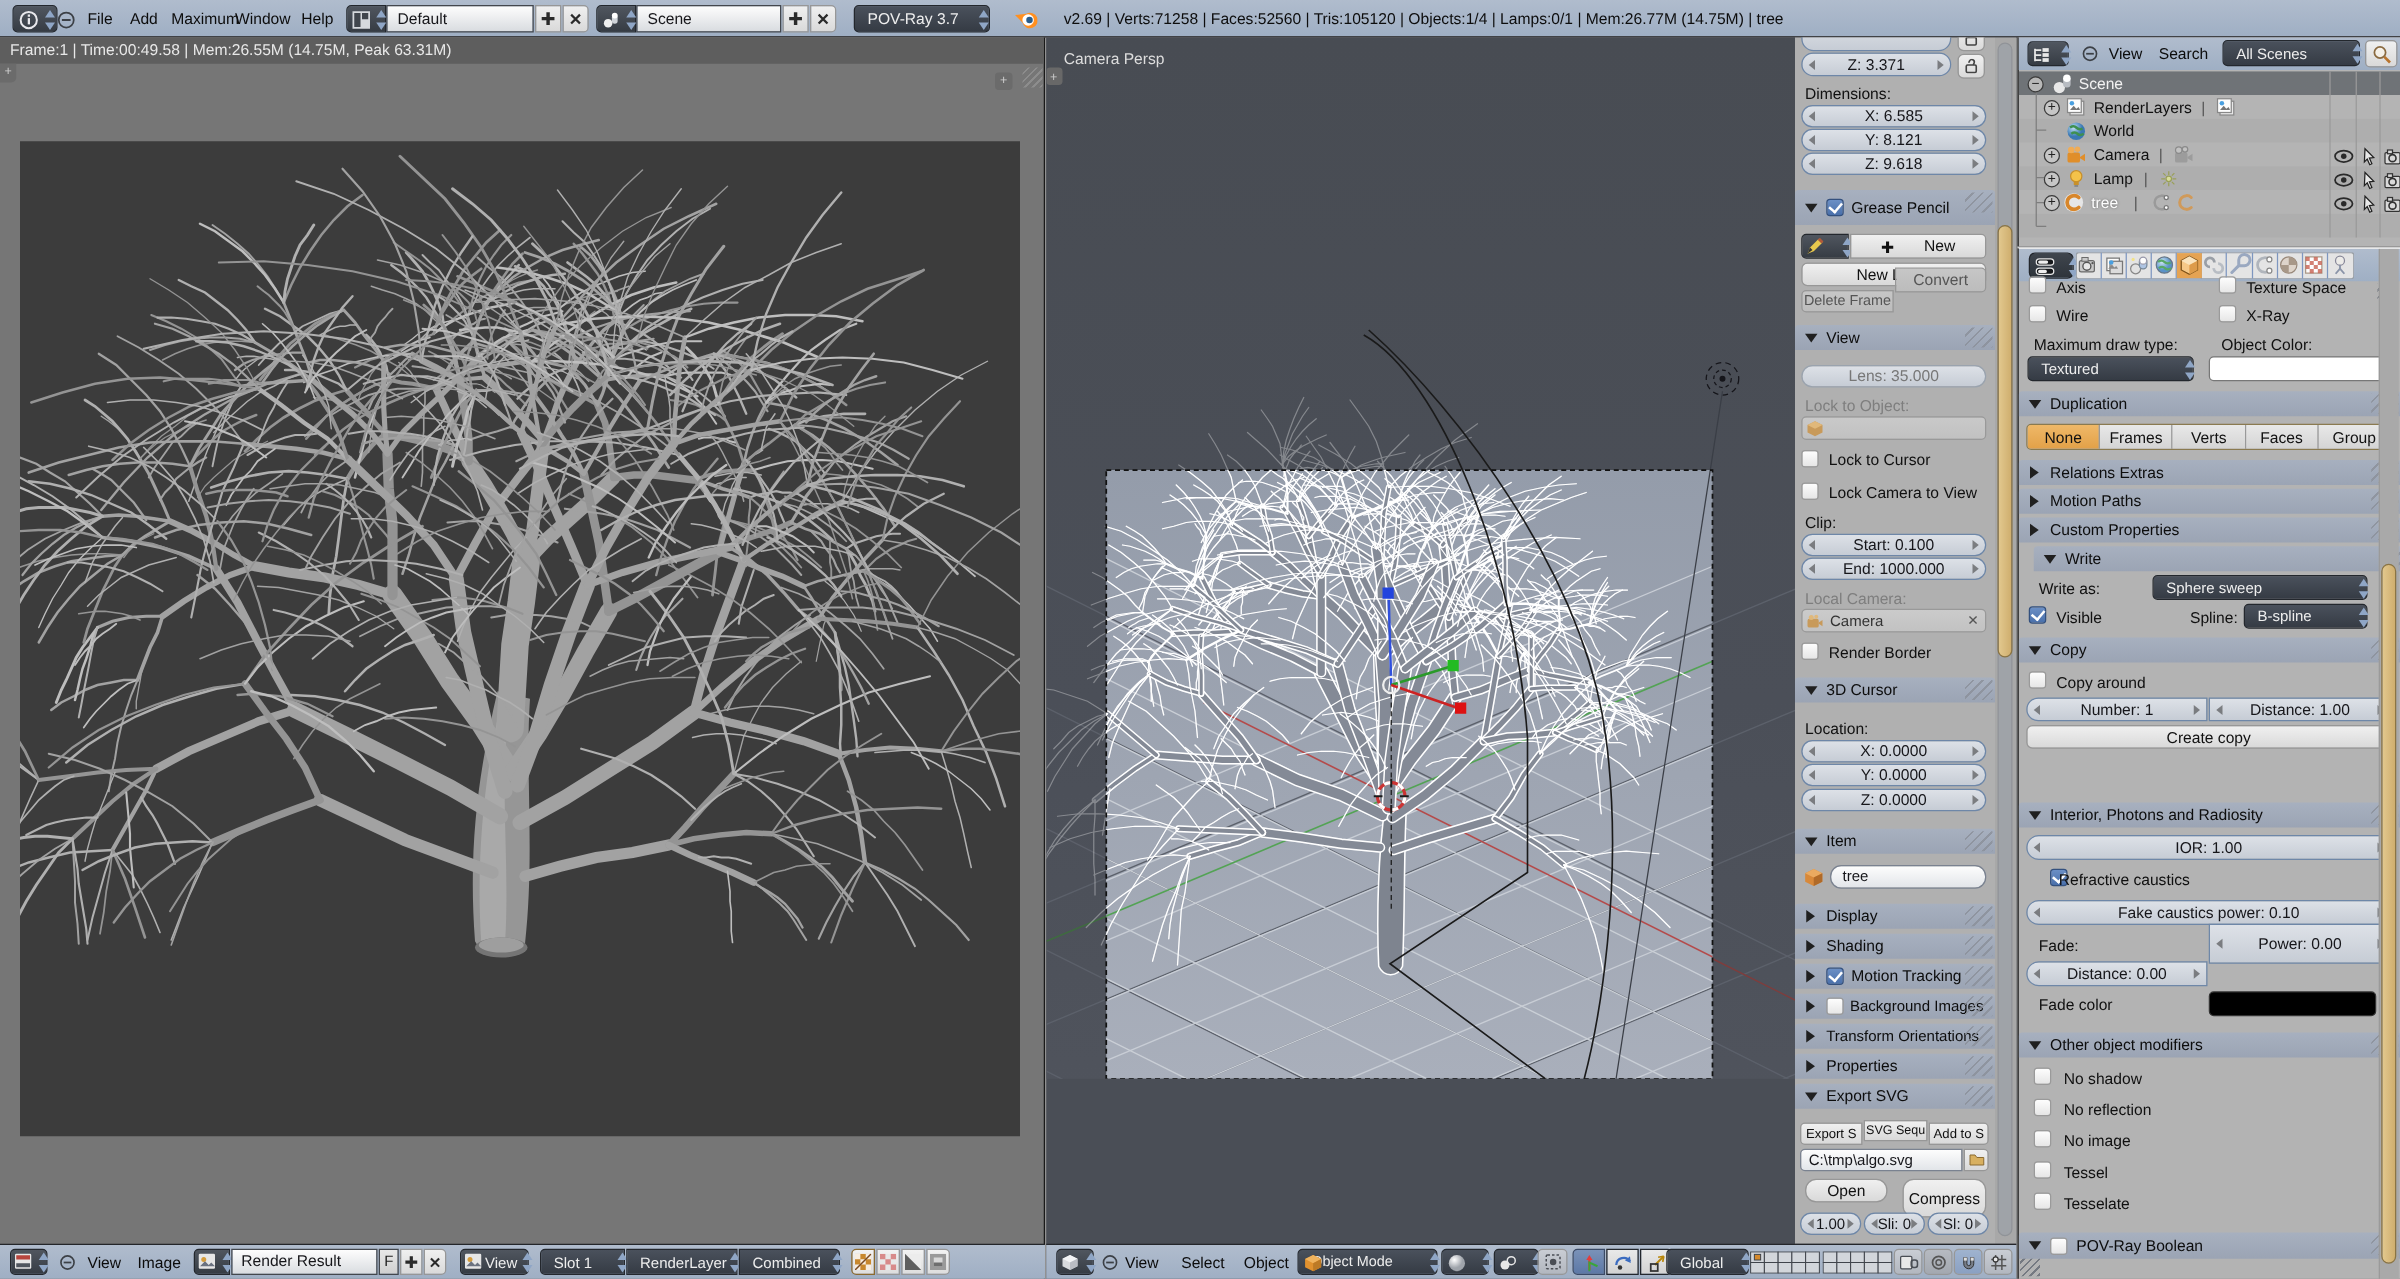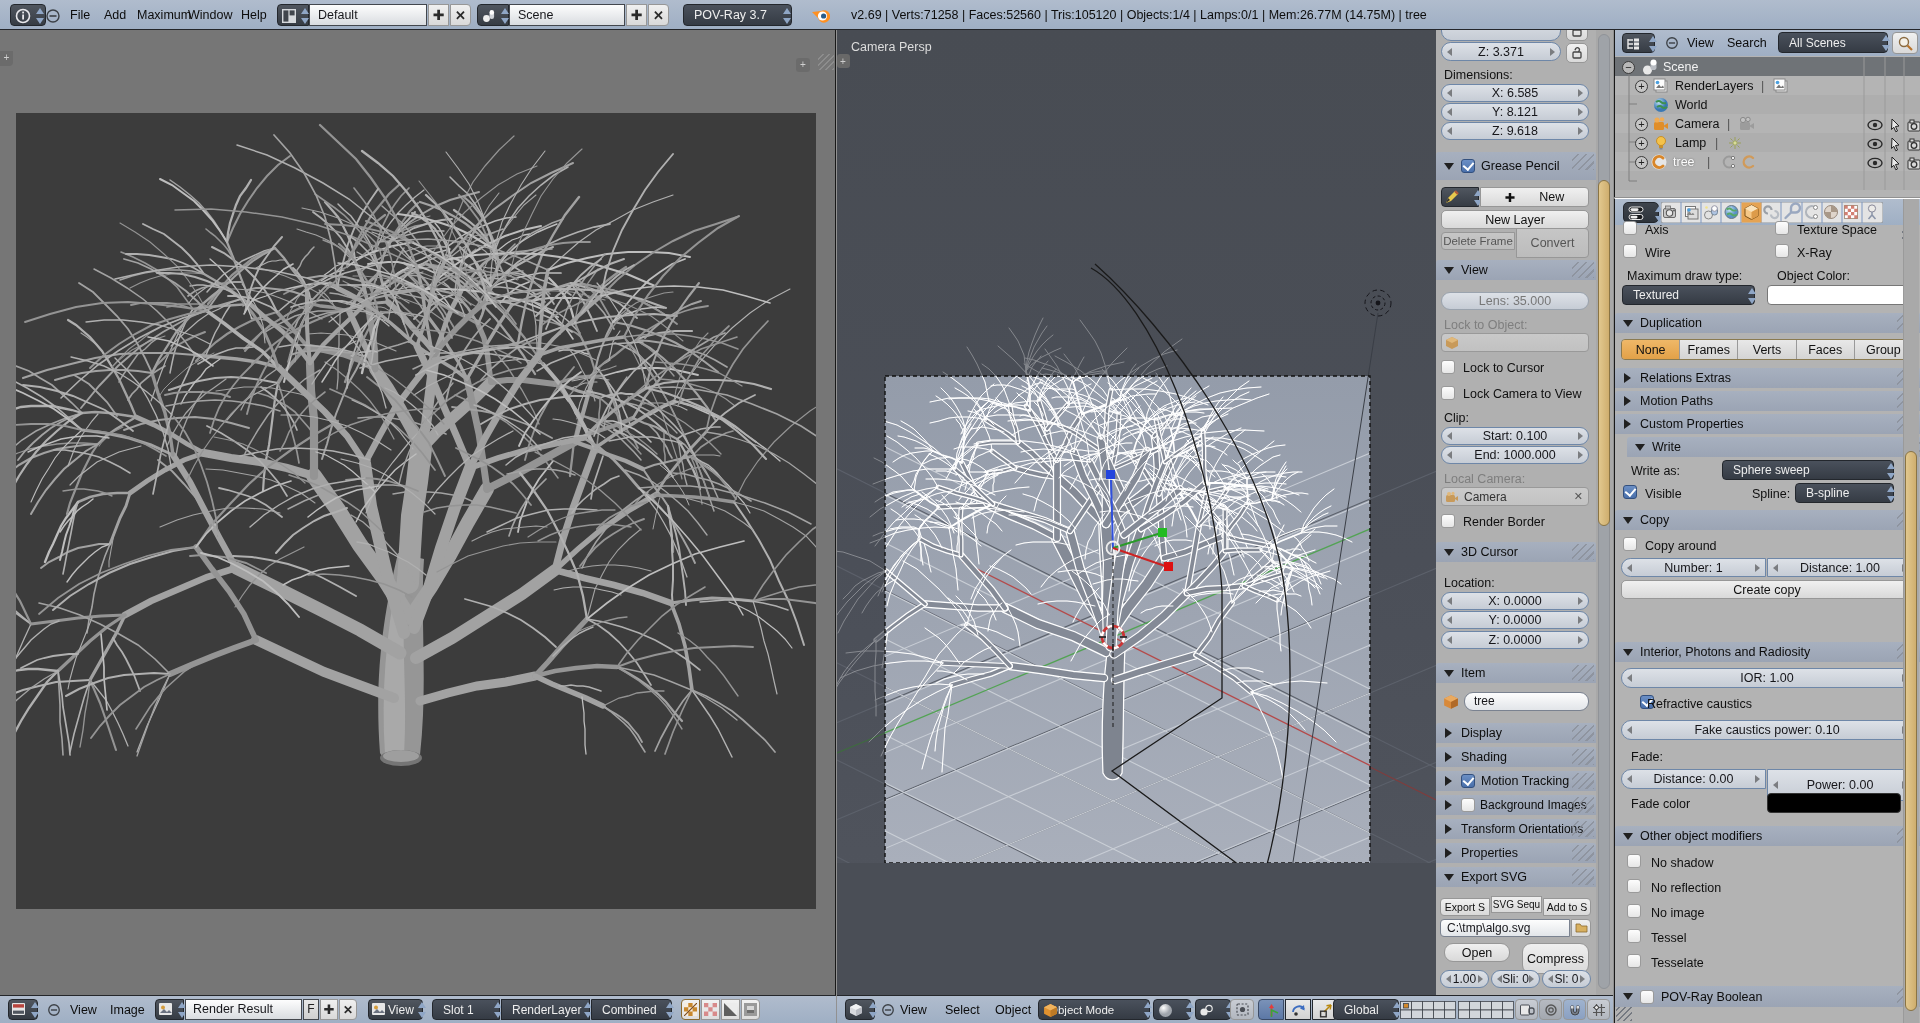--- a/index.html
+++ b/index.html
@@ -93,20 +93,21 @@
           <i></i>
         </span></div>
 <svg class="abs" style="left:810px;top:6px" width="20" height="19" viewBox="0 0 20 19">
  <path d="M2,6 L11,5 A6.2,6.2 0 1 1 8,12 Z" fill="#ff9021"></path>
  <circle cx="12.5" cy="10" r="4.6" fill="#fff"></circle>
  <circle cx="13.6" cy="10" r="2.6" fill="#2a5c8a"></circle>
 </svg>
 <div class="abs" style="left:851px;top:8px;font-size:12.5px;color:#0d0d0d">v2.69 | Verts:71258 | Faces:52560 | Tris:105120 | Objects:1/4 | Lamps:0/1 | Mem:26.77M (14.75M) | tree</div>
 </div>
   <div id="imged" class="abs" style="left:0;top:30px;width:836px;height:993px;background:#767676;border-right:1px solid #191919">
+    <div class="abs" style="left:0;top:0;width:100%;height:21px;background:#5e5e5e;color:#e8e8e8;line-height:21px;padding-left:8px;font-size:12.5px">Frame:1 | Time:00:49.58 | Mem:26.55M (14.75M, Peak 63.31M)</div>
     <div class="abs" style="left:0;top:21px;width:13px;height:15px;background:#6b6b6b;border-radius:0 0 4px 0;color:#d0d0d0;font-size:10px;line-height:14px;text-align:center">+</div>
     <div class="abs" style="left:796px;top:28px;width:14px;height:14px;background:#6b6b6b;border-radius:3px;color:#d0d0d0;font-size:10px;line-height:13px;text-align:center">+</div>
       <div class="grip3" style="left:818px;top:24px;background:repeating-linear-gradient(135deg,transparent 0 3px,#8f8f8f 3px 4.4px)"></div>
     <div id="imgarea" class="abs" style="left:16px;top:83px;width:800px;height:796px;background:#3c3c3c;overflow:hidden"><svg width="800" height="796" viewBox="0 0 800 796">
 <style>g.T path{fill:none;stroke-linecap:round}.q0{stroke:rgb(120,120,120)}.q1{stroke:rgb(134,134,134)}.q2{stroke:rgb(148,148,148)}.q3{stroke:rgb(162,162,162)}.q4{stroke:rgb(176,176,176)}.q5{stroke:rgb(190,190,190)}.q6{stroke:rgb(204,204,204)}</style>
 <path d="M364,640 C358,560 368,500 382,440 L408,446 C404,505 412,570 404,642 C398,656 372,656 364,640 Z" fill="#969696"></path>
 <path d="M369,641 C365,580 370,520 382,462 L390,464 C384,525 392,580 388,642 Z" fill="#aeaeae" opacity="0.8"></path>
 <ellipse cx="385" cy="645" rx="21" ry="8" fill="#757575"></ellipse>
 <ellipse cx="385" cy="643" rx="18" ry="6" fill="#9e9e9e"></ellipse>
 <g class="T">
@@ -2224,21 +2225,21 @@
             <path d="M2,13 L4,8 L6,10 Z" fill="#333"></path>
           </svg>
  <span class="darr" style="right:4px;top:10px">
             <b></b>
             <i></i>
           </span>
 </div>
 <div class="abs btn" style="left:44px;top:157px;width:109px;height:20px;border-radius:0 4px 4px 0"><b style="font-weight:normal;margin-right:24px">✚</b> New</div>
 <div class="abs btn" style="left:5px;top:180px;width:148px;height:19px">New Layer</div>
 <div class="abs btn" style="left:5px;top:202px;width:74px;height:18px;border-radius:4px 0 0 4px;background:linear-gradient(#c6c6c6,#bcbcbc);color:#555;font-size:11.5px">Delete Frame</div>
-<div class="abs btn" style="left:80px;top:198px;width:73px;height:30px;border-radius:0 4px 4px 0;background:linear-gradient(#c6c6c6,#bcbcbc);color:#555">Convert</div>
+<div class="abs btn" style="left:80px;top:184px;width:73px;height:20px;border-radius:0 4px 4px 0;background:linear-gradient(#c6c6c6,#bcbcbc);color:#555">Convert</div>
 <div class="abs phdr" style="left:0px;top:230px;width:160px;height:20px"><span class="tri-d"></span>View<span class="grip"></span></div>
 <div class="abs num" style="left:5px;top:262px;width:148px;height:18px;color:#777;border-color:#9aa3ae">Lens: 35.000</div>
 <div class="abs lbl dis" style="left:8px;top:288px">Lock to Object:</div>
 <div class="abs" style="left:5px;top:303px;width:148px;height:19px;background:linear-gradient(#c9c9c9,#c1c1c1);border:1px solid #999;border-radius:4px">
  <svg class="abs" style="left:3px;top:2px" width="14" height="14" viewBox="0 0 14 14">
             <path d="M7,1 L13,4 L13,10 L7,13 L1,10 L1,4 Z" fill="#c89a5a"></path>
             <path d="M7,1 L13,4 L7,7 L1,4 Z" fill="#e0b87a"></path>
           </svg>
 </div>
 <span class="abs chk" style="left:5px;top:330px"></span>
@@ -2754,21 +2755,21 @@
 <span class="abs chk" style="left:8px;top:338px"></span><div class="abs lbl" style="left:30px;top:340px">Copy around</div>
 <div class="abs num" style="left:6px;top:359px;width:145px;height:19px;border-radius:10px 0 0 10px">Number: 1<span class="la"></span><span class="ra"></span></div>
 <div class="abs num" style="left:152px;top:359px;width:146px;height:19px;border-radius:0 10px 10px 0">Distance: 1.00<span class="la"></span><span class="ra"></span></div>
 <div class="abs btn" style="left:6px;top:381px;width:292px;height:19px">Create copy</div>
 <div class="abs phdr" style="left:0px;top:443px;width:306px;height:20px"><span class="tri-d"></span>Interior, Photons and Radiosity<span class="grip"></span></div>
 <div class="abs num" style="left:6px;top:469px;width:292px;height:20px">IOR: 1.00<span class="la"></span><span class="ra"></span></div>
 <span class="abs chk on" style="left:8px;top:496px"></span><div class="abs lbl" style="left:32px;top:498px">Refractive caustics</div>
 <div class="abs num" style="left:6px;top:521px;width:292px;height:20px">Fake caustics power: 0.10<span class="la"></span><span class="ra"></span></div>
 <div class="abs lbl" style="left:16px;top:551px">Fade:</div>
 <div class="abs num" style="left:6px;top:570px;width:145px;height:20px;border-radius:10px 0 0 10px">Distance: 0.00<span class="la"></span><span class="ra"></span></div>
-<div class="abs num" style="left:152px;top:570px;width:146px;height:32px;border-radius:0 10px 10px 0">Power: 0.00<span class="la"></span><span class="ra"></span></div>
+<div class="abs num" style="left:152px;top:540px;width:146px;height:32px;border-radius:0 10px 10px 0">Power: 0.00<span class="la"></span><span class="ra"></span></div>
 <div class="abs lbl" style="left:16px;top:598px">Fade color</div>
 <div class="abs" style="left:152px;top:594px;width:134px;height:20px;background:#000;border:1px solid #333;border-radius:4px"></div>
 <div class="abs phdr" style="left:0px;top:627px;width:306px;height:20px"><span class="tri-d"></span>Other object modifiers<span class="grip"></span></div>
 <span class="abs chk" style="left:12px;top:655px"></span><div class="abs lbl" style="left:36px;top:657px">No shadow</div>
 <span class="abs chk" style="left:12px;top:680px"></span><div class="abs lbl" style="left:36px;top:682px">No reflection</div>
 <span class="abs chk" style="left:12px;top:705px"></span><div class="abs lbl" style="left:36px;top:707px">No image</div>
 <span class="abs chk" style="left:12px;top:730px"></span><div class="abs lbl" style="left:36px;top:732px">Tessel</div>
 <span class="abs chk" style="left:12px;top:755px"></span><div class="abs lbl" style="left:36px;top:757px">Tesselate</div>
 <div class="abs phdr" style="left:0px;top:787px;width:306px;height:21px"><span class="tri-d"></span><span class="chk" style="margin-right:7px"></span>POV-Ray Boolean<span class="grip"></span></div>
 <div class="abs" style="left:288px;top:0px;width:16px;height:825px;background:#a9a9a9;border-left:1px solid #9a9a9a"></div>

